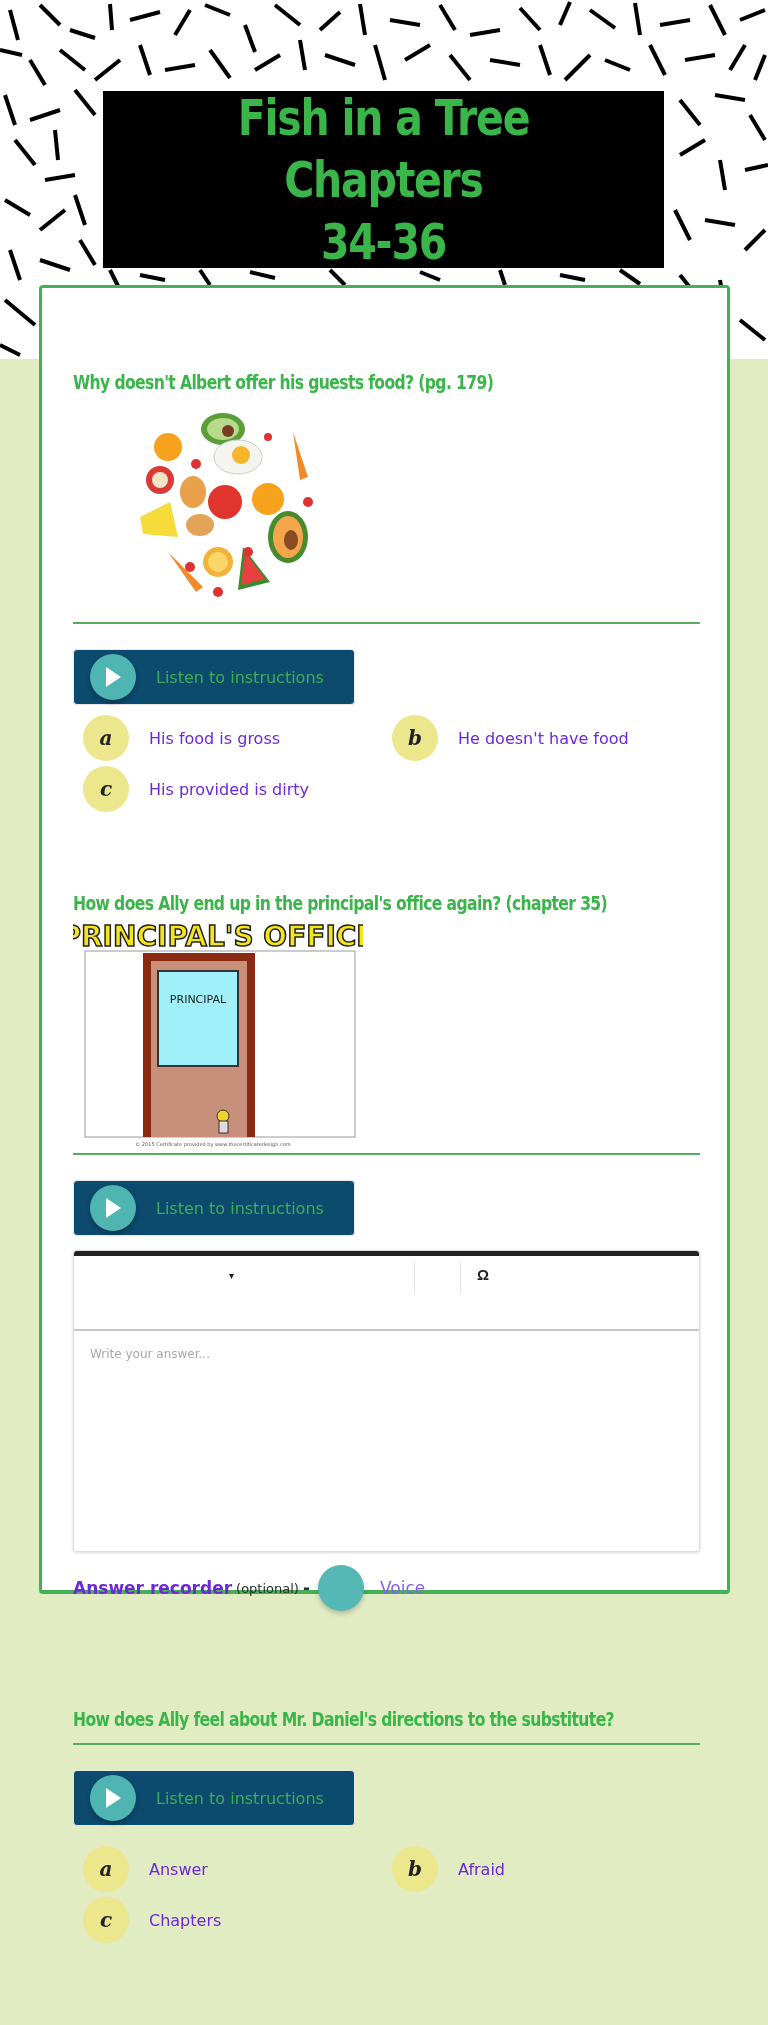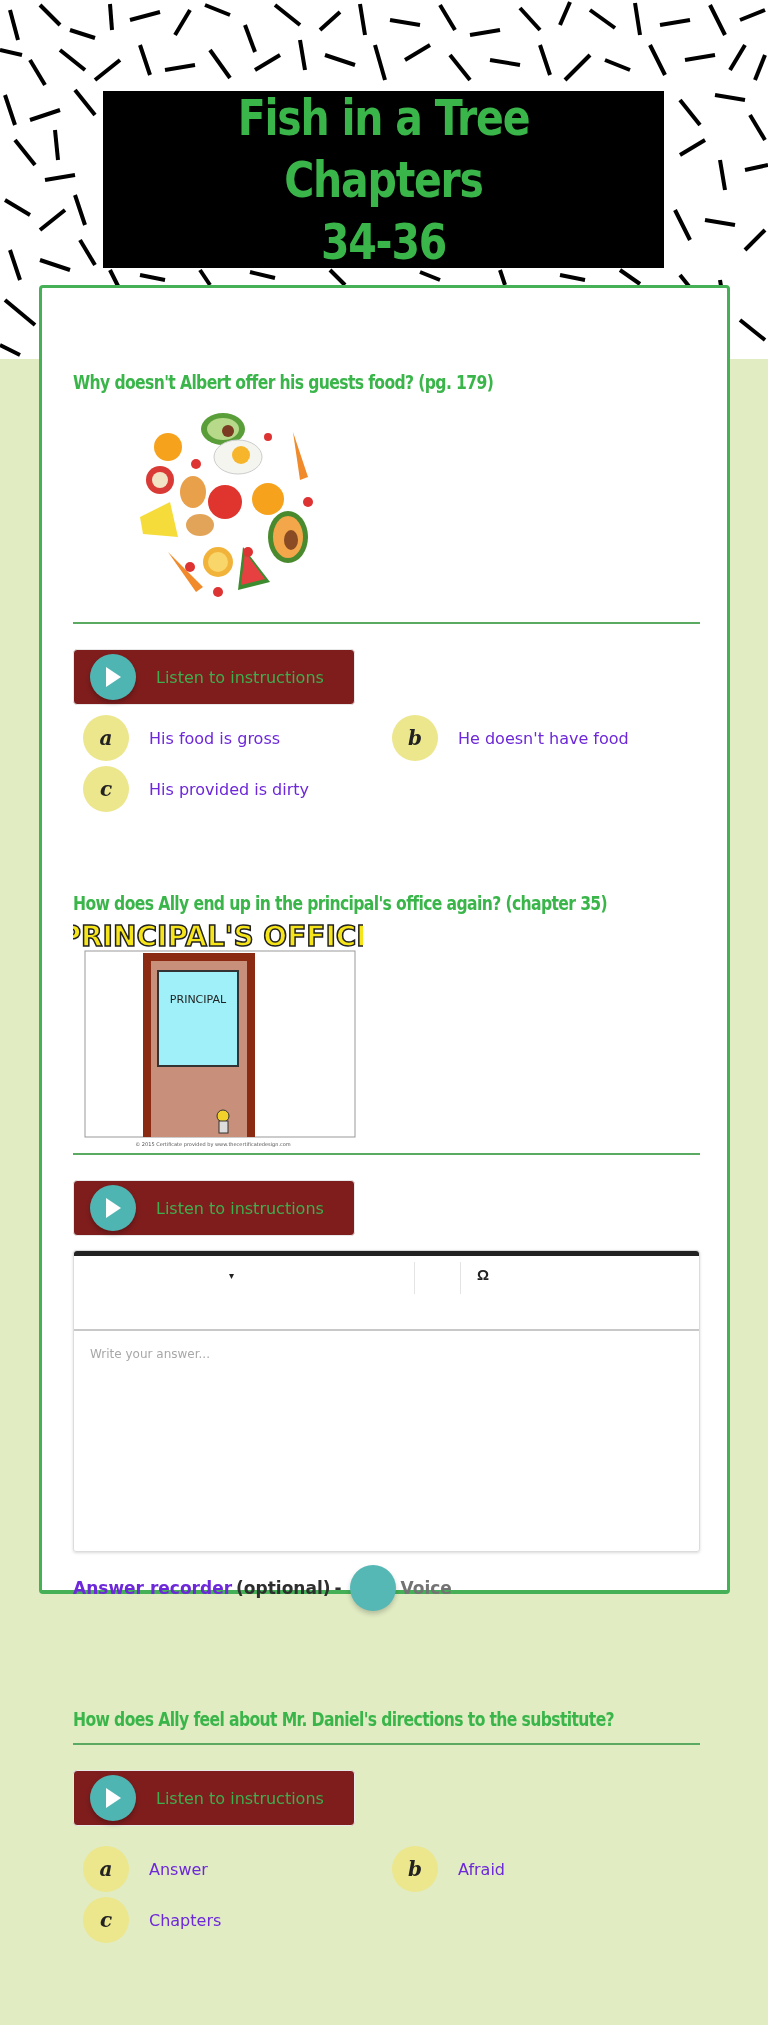--- a/index.html
+++ b/index.html
@@ -44,21 +44,21 @@
     font-size: 20px;
     color: #3ab54a;
     letter-spacing: -0.8px;
     transform-origin: left center;
     transform: scaleX(0.78);
     white-space: nowrap;
   }
   .divider { height: 2px; background: #5aaa62; width: 627px; }
   .listen {
     width: 282px; height: 56px;
-    background: #7f1d1d;
+    background: #0c4a6e;
     border: 1px solid #e8e8e8;
     border-radius: 4px;
     display: flex; align-items: center;
     cursor: pointer;
   }
   .play {
     width: 46px; height: 46px; border-radius: 50%;
     background: #4fb5b3;
     margin-left: 16px;
     box-shadow: 0 3px 5px rgba(0,0,0,0.25);
@@ -98,27 +98,27 @@
   .tb-caret { position: absolute; left: 155px; top: 14px; font-size: 10px; color: #222; }
   .tb-omega { position: absolute; left: 403px; top: 10px; font-size: 15px; font-weight: bold; color: #222; }
   .answer-input {
     width: 100%; height: 218px; border: none; resize: none; outline: none;
     padding: 16px 16px;
     font-family: "DejaVu Sans", sans-serif; font-size: 12px; color: #333;
   }
   .answer-input::placeholder { color: #a8a8a8; }
   .recorder { display: flex; align-items: center; height: 48px; }
   .rec-label { font-family: "DejaVu Sans", sans-serif; font-weight: bold; font-size: 17px; color: #6d28d9; }
-  .rec-opt { font-family: "DejaVu Sans", sans-serif; font-weight: bold; font-size: 17px; color: #2e2e2e; margin-left: 4px; }
+  .rec-opt { font-family: "DejaVu Sans", sans-serif; font-weight: normal; font-size: 13px; color: #2e2e2e; margin-left: 4px; }
   .rec-dash { font-family: "DejaVu Sans", sans-serif; font-weight: bold; font-size: 17px; color: #2e2e2e; margin-left: 4px; }
   .rec-btn {
     width: 46px; height: 46px; border-radius: 50%; background: #55b8b5;
     margin-left: 8px; box-shadow: 0 3px 5px rgba(0,0,0,0.2); cursor: pointer;
   }
-  .rec-voice { margin-left: 5px; font-family: "DejaVu Sans", sans-serif; font-weight: bold; font-size: 17px; color: #737373; }
+  .rec-voice { margin-left: 16px; font-family: "DejaVu Sans", sans-serif; font-weight: normal; font-size: 17px; color: #8b5cf6; }
   .img-food { width: 200px; height: 200px; margin-left: 55px; }
   .img-office { width: 290px; height: 228px; }
 </style>
 </head>
 <body>
 
 <div class="pattern">
   <svg width="768" height="359" viewBox="0 0 768 359">
     <g stroke="#000" stroke-width="4" stroke-linecap="butt">
       <line x1="10" y1="10" x2="18" y2="40"></line>

